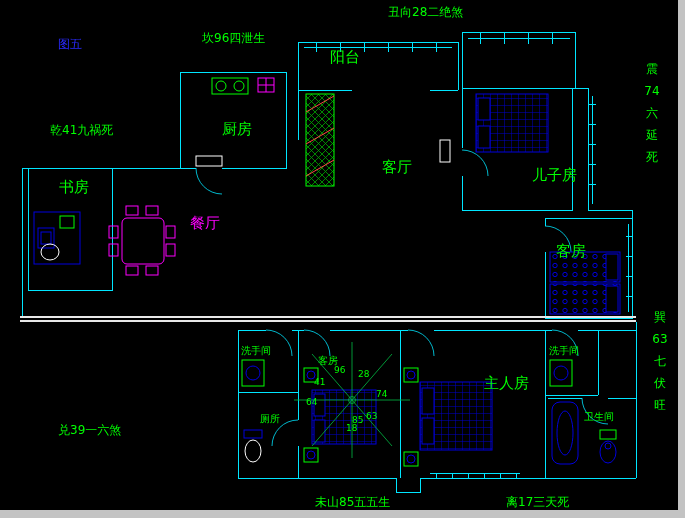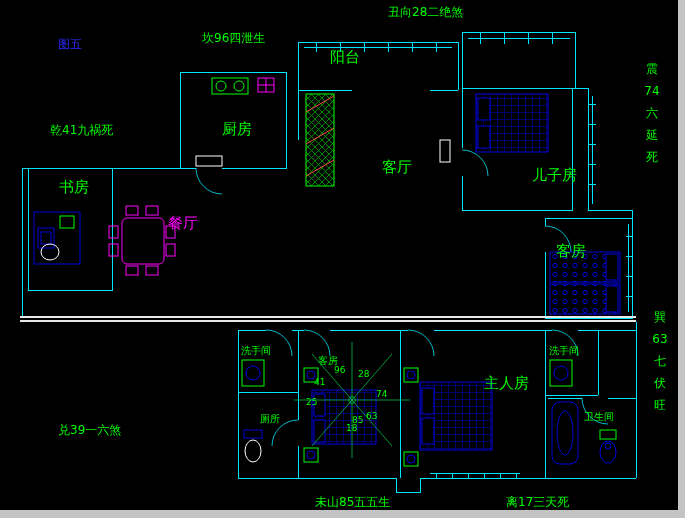--- a/index.html
+++ b/index.html
@@ -209,33 +209,33 @@
     <div>七</div>
     <div>伏</div>
     <div>旺</div>
   </div>
 
   <div class="lbl" style="left:330px;top:50px;">阳台</div>
   <div class="lbl" style="left:222px;top:122px;">厨房</div>
   <div class="lbl" style="left:382px;top:160px;">客厅</div>
   <div class="lbl" style="left:518px;top:168px;margin-left:14px;">儿子房</div>
   <div class="lbl" style="left:52px;top:180px;margin-left:7px;">书房</div>
-  <div class="lbl magenta" style="left:168px;top:216px;">餐厅</div>
+  <div class="lbl magenta" style="left:190px;top:216px;">餐厅</div>
   <div class="lbl" style="left:556px;top:244px;">客房</div>
   <div class="lbl small" style="left:241px;top:346px;">洗手间</div>
   <div class="lbl small" style="left:260px;top:414px;">厕所</div>
   <div class="lbl small" style="left:318px;top:356px;">客房</div>
   <div class="lbl" style="left:484px;top:376px;">主人房</div>
   <div class="lbl small" style="left:549px;top:346px;">洗手间</div>
   <div class="lbl small" style="left:584px;top:412px;">卫生间</div>
 
   <div class="lbl tiny" style="left:334px;top:366px;">96</div>
   <div class="lbl tiny" style="left:358px;top:370px;">28</div>
   <div class="lbl tiny" style="left:376px;top:390px;">74</div>
   <div class="lbl tiny" style="left:366px;top:412px;">63</div>
   <div class="lbl tiny" style="left:346px;top:424px;">18</div>
   <div class="lbl tiny" style="left:322px;top:416px;margin-left:30px;">85</div>
-  <div class="lbl tiny" style="left:306px;top:398px;">25</div>
+  <div class="lbl tiny" style="left:306px;top:398px;">64</div>
   <div class="lbl tiny" style="left:314px;top:378px;">41</div>
 
   <div class="chrome-right"></div>
   <div class="chrome-bottom"></div>
 </div>
 
 </body></html>

